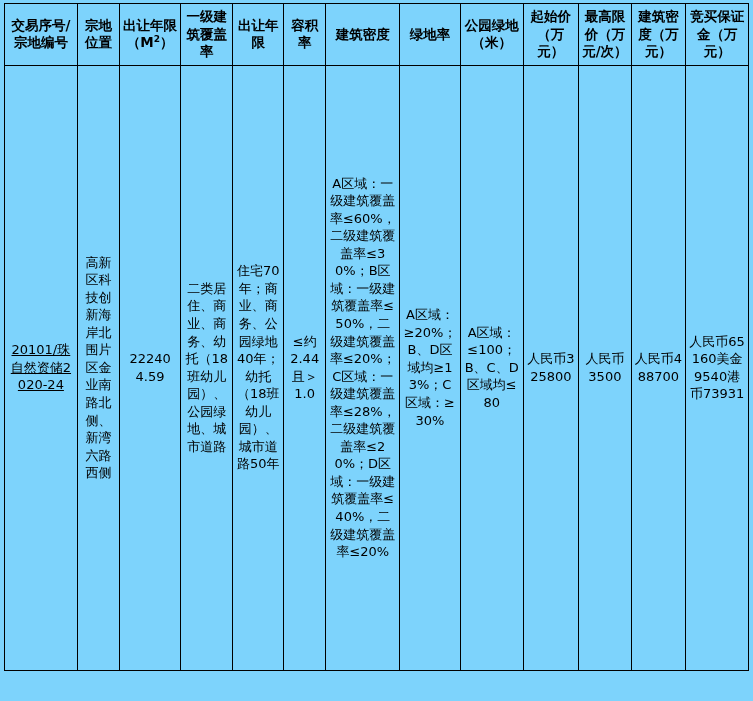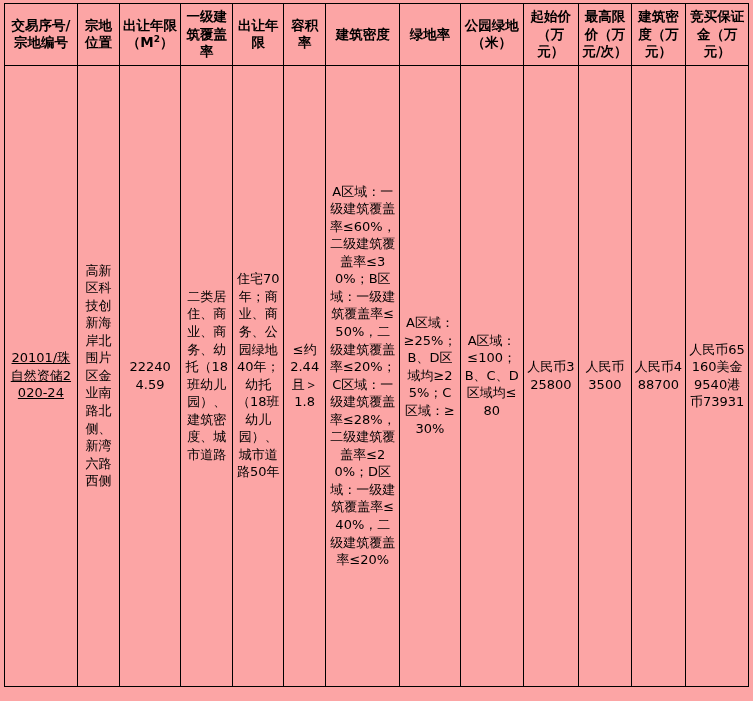--- a/index.html
+++ b/index.html
@@ -9,32 +9,32 @@
   }
   body {
     font-family: "DejaVu Sans", "Liberation Sans", sans-serif;
     color: #000000;
   }
   .page {
     width: 753px;
     height: 701px;
     position: relative;
     overflow: hidden;
-    background: #fca5a5;
+    background: #7dd3fc;
   }
   table.land-table {
     border-collapse: collapse;
     table-layout: fixed;
     width: 745px;
     margin: 3px 0 0 4px;
   }
   table.land-table th,
   table.land-table td {
     border: 1px solid #000000;
-    padding: 10px 3px;
+    padding: 2px 3px;
     vertical-align: middle;
     text-align: center;
     font-size: 13px;
     line-height: 1.35;
     word-break: break-all;
     overflow: hidden;
   }
   table.land-table th {
     font-weight: bold;
     font-size: 13.5px;
@@ -107,25 +107,25 @@
         <th>最高限价（万元/次）</th>
         <th>建筑密度（万元）</th>
         <th>竞买保证金（万元）</th>
       </tr>
     </thead>
     <tbody>
       <tr>
         <td class="cell-tall txt-right">20101/珠自然资储2020-24</td>
         <td class="cell-tall">高新区科技创新海岸北围片区金业南路北侧、新湾六路西侧</td>
         <td class="cell-tall">222404.59</td>
-        <td class="cell-tall">二类居住、商业、商务、幼托（18班幼儿园）、建筑密度、城市道路</td>
+        <td class="cell-tall">二类居住、商业、商务、幼托（18班幼儿园）、公园绿地、城市道路</td>
         <td class="cell-tall">住宅70年；商业、商务、公园绿地40年；幼托（18班幼儿园）、城市道路50年</td>
-        <td class="cell-tall">≤约2.44且＞1.8</td>
+        <td class="cell-tall">≤约2.44且＞1.0</td>
         <td class="cell-tall dense">A区域：一级建筑覆盖率≤60%，二级建筑覆盖率≤30%；B区域：一级建筑覆盖率≤50%，二级建筑覆盖率≤20%；C区域：一级建筑覆盖率≤28%，二级建筑覆盖率≤20%；D区域：一级建筑覆盖率≤40%，二级建筑覆盖率≤20%</td>
-        <td class="cell-tall">A区域：≥25%；B、D区域均≥25%；C区域：≥30%</td>
+        <td class="cell-tall">A区域：≥20%；B、D区域均≥13%；C区域：≥30%</td>
         <td class="cell-tall">A区域：≤100；B、C、D区域均≤80</td>
         <td class="cell-tall">人民币325800</td>
         <td class="cell-tall">人民币3500</td>
         <td class="cell-tall">人民币488700</td>
         <td class="cell-tall">人民币65160美金9540港币73931</td>
       </tr>
     </tbody>
   </table>
 </div>
 

